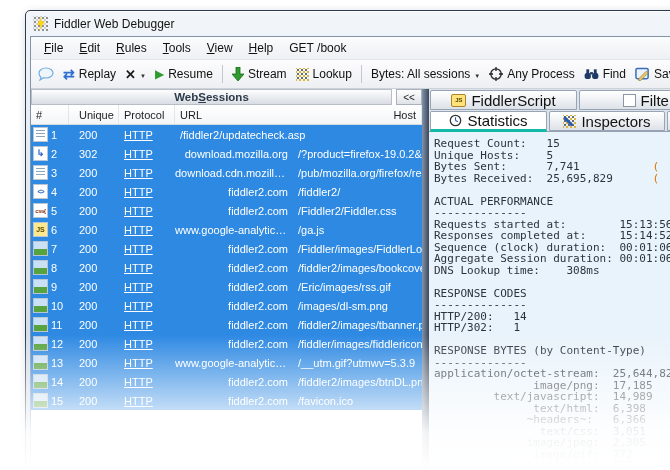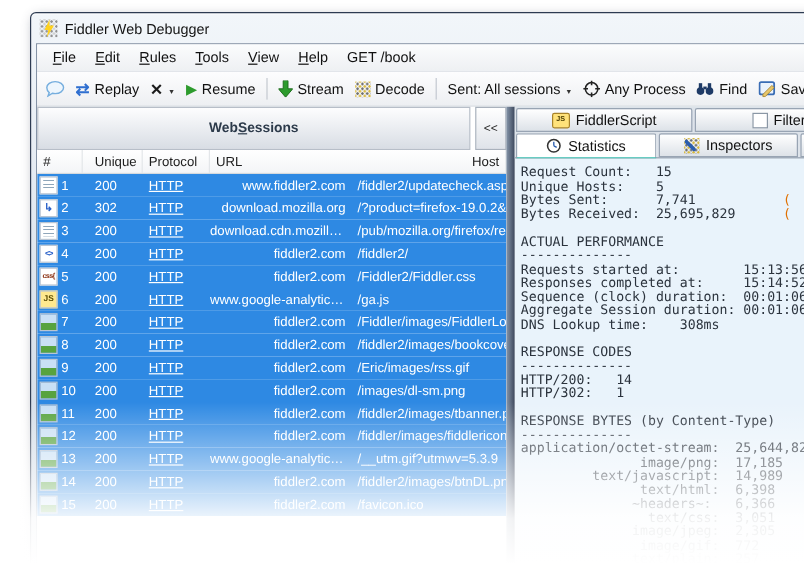--- a/index.html
+++ b/index.html
@@ -34,21 +34,21 @@
   .caret::before{content:"▼";font-size:6px;color:#333;}
   .ic-replay::before{content:"⇄";color:#2f6fd0;font-weight:bold;font-size:14px;}
   .ic-x::before{content:"✕";color:#1a1a1a;font-weight:bold;font-size:13px;}
   .ic-play::before{content:"▶";color:#2d9b2d;font-size:12px;}
   .dotgrid{width:13px;height:13px;flex:0 0 auto;
     background-image:radial-gradient(#6d6d6d 34%,transparent 42%),radial-gradient(#d8b93c 34%,transparent 42%);
     background-size:4px 4px;background-position:0 0,2px 2px;}
   
   .main{flex:1;min-height:0;display:flex;background:#fff;}
   .sessions{width:391px;flex:0 0 auto;display:flex;flex-direction:column;min-height:0;}
-  .sessions-top{height:36px;flex:0 0 auto;display:flex;gap:4px;background:#fff;}
+  .sessions-top{height:16px;flex:0 0 auto;display:flex;gap:4px;background:#fff;}
   .sessions-title{flex:1;display:flex;align-items:center;justify-content:center;
     background:linear-gradient(#fdfdfe,#d8dde4);border:1px solid #b7bec8;box-sizing:border-box;
     font-size:11.5px;font-weight:bold;color:#2c3a4a;}
   .sessions-title u{text-decoration:underline;}
   .collapse-btn{width:26px;display:flex;align-items:center;justify-content:center;
     background:linear-gradient(#ffffff,#dfe3e9);border:1px solid #a9b1bc;box-sizing:border-box;
     font-size:10px;color:#222;}
   .grid-head{height:19px;flex:0 0 auto;display:flex;align-items:stretch;
     background:linear-gradient(#ffffff,#f3f5f7);border-bottom:1px solid #d5dade;font-size:11px;color:#1d1d1d;}
   .gh{display:flex;align-items:center;padding:0 5px;border-right:1px solid #e3e6e9;box-sizing:border-box;}
@@ -73,27 +73,27 @@
   .ric-css::before{content:"css{";color:#8a2f10;font-size:6px;font-weight:bold;letter-spacing:-0.5px;}
   .ric-js{background:#ffe98f;}
   .ric-js::before{content:"JS";color:#5a4a00;font-size:7px;font-weight:bold;}
   .ric-img{background:linear-gradient(#c9e0f5 0 7px,#57a33f 7px 100%);}
   .splitter{width:7px;flex:0 0 auto;background:linear-gradient(to right,#8494a8,#3c475c);}
   
   .rightpanel{flex:1;min-width:0;display:flex;flex-direction:column;background:#e9f3fb;}
   .tabrow{display:flex;gap:2px;padding:1px 1px 0 1px;flex:0 0 auto;background:#dde3ea;}
   .tab{height:20px;display:flex;align-items:center;justify-content:center;gap:5px;
     background:linear-gradient(#ffffff,#dde2e8);border:1px solid #98a4b3;border-radius:2px 2px 0 0;
-    box-sizing:border-box;font-size:12px;color:#111;flex:0 0 auto;}
+    box-sizing:border-box;font-size:15px;color:#111;flex:0 0 auto;}
   .tab-fiddlerscript{width:147px;}.tab-filters{width:146px;}
   .tab-statistics{width:117px;}.tab-inspectors{width:116px;}
   .tab-sliver{flex:1;min-width:4px;}
   .tabrow2{border-bottom:1px solid #96a2b2;background:#dde3ea;}
   .tab.active{background:#fff;position:relative;z-index:2;height:21px;margin-bottom:-1px;
-    border-bottom:1px solid #14b8a6;}
+    border-bottom:3px solid #14b8a6;}
   .ti-script{width:13px;height:11px;background:#ffe27a;border:1px solid #a8832a;border-radius:2px;
     display:flex;align-items:center;justify-content:center;font-size:6px;font-weight:bold;color:#4a3c00;}
   .ti-script::before{content:"JS";}
   .ti-filter{width:11px;height:11px;background:#fff;border:1px solid #8a97a5;}
   .ti-inspect{position:relative;}
   .ti-inspect::after{content:"";position:absolute;left:2px;top:1px;width:12px;height:3px;
     background:#2a5db0;border-radius:2px;transform:rotate(45deg);transform-origin:left top;}
   .stats{flex:1;margin:0;padding:6px 0 0 5px;overflow:hidden;
     font-family:"DejaVu Sans Mono",monospace;font-size:11px;line-height:11.5px;
     color:#2b333d;white-space:pre;}
@@ -146,25 +146,25 @@
         </div>
         <div class="tsep"></div>
         <div class="tbtn">
           <svg viewBox="0 0 12 14" width="12" height="14">
               <path d="M4 0h4v7h4l-6 7-6-7h4z" fill="#2d9b2d" stroke="#1c6b1c" stroke-width="0.8"></path>
             </svg>
           <span>Stream</span>
         </div>
         <div class="tbtn">
           <span class="dotgrid"></span>
-          <span>Decode</span>
+          <span>Lookup</span>
         </div>
         <div class="tsep"></div>
         <div class="tbtn">
-          <span>Sent: All sessions</span>
+          <span>Bytes: All sessions</span>
           <span class="caret"></span>
         </div>
         <div class="tbtn">
           <svg viewBox="0 0 14 14" width="14" height="14">
               <circle cx="7" cy="7" r="5.2" fill="none" stroke="#222" stroke-width="1.3"></circle>
               <path d="M7 0v4M7 10v4M0 7h4M10 7h4" stroke="#222" stroke-width="1.3"></path>
             </svg>
           <span>Any Process</span>
         </div>
         <div class="tbtn">
@@ -206,21 +206,20 @@
             <div class="gh c3">Host</div>
           </div>
           <div class="rows">
   <div class="row">
     <div class="c0">
       <span class="ric ric-doc"></span>
       <span class="num">1</span>
     </div>
     <span class="cell-result">200</span>
     <span class="cell-protocol">HTTP</span>
-    <span class="cell-host">www.fiddler2.com</span>
     <span class="cell-url">/fiddler2/updatecheck.asp</span>
   </div>
 
   <div class="row">
     <div class="c0">
       <span class="ric ric-redirect"></span>
       <span class="num">2</span>
     </div>
     <span class="cell-result">302</span>
     <span class="cell-protocol">HTTP</span>

